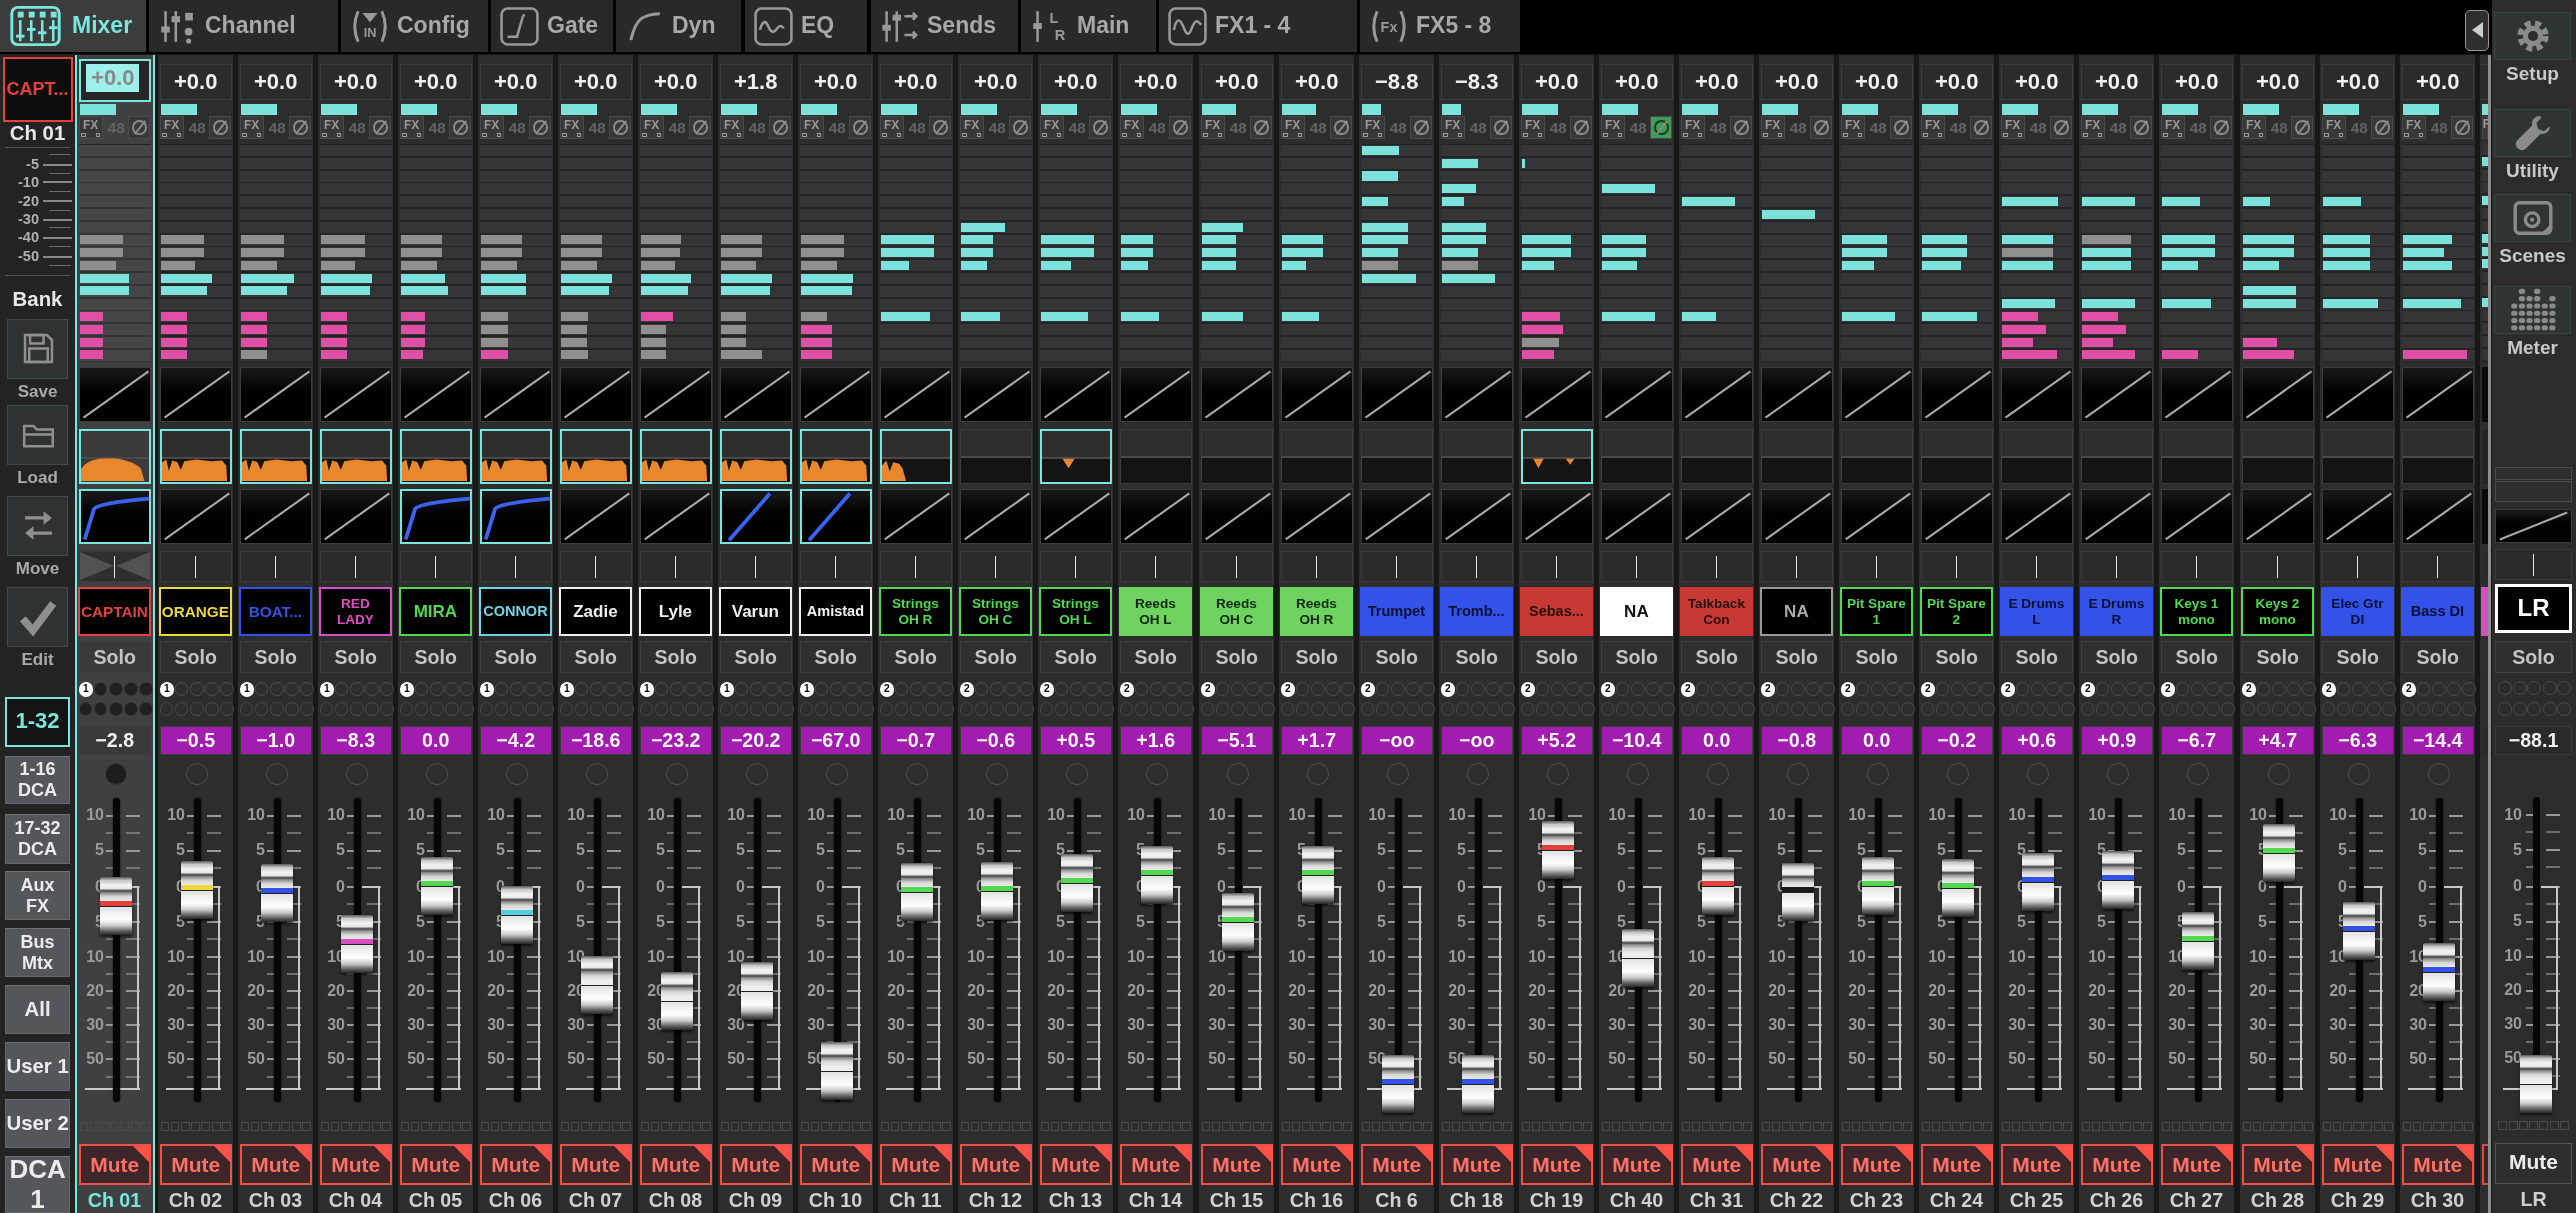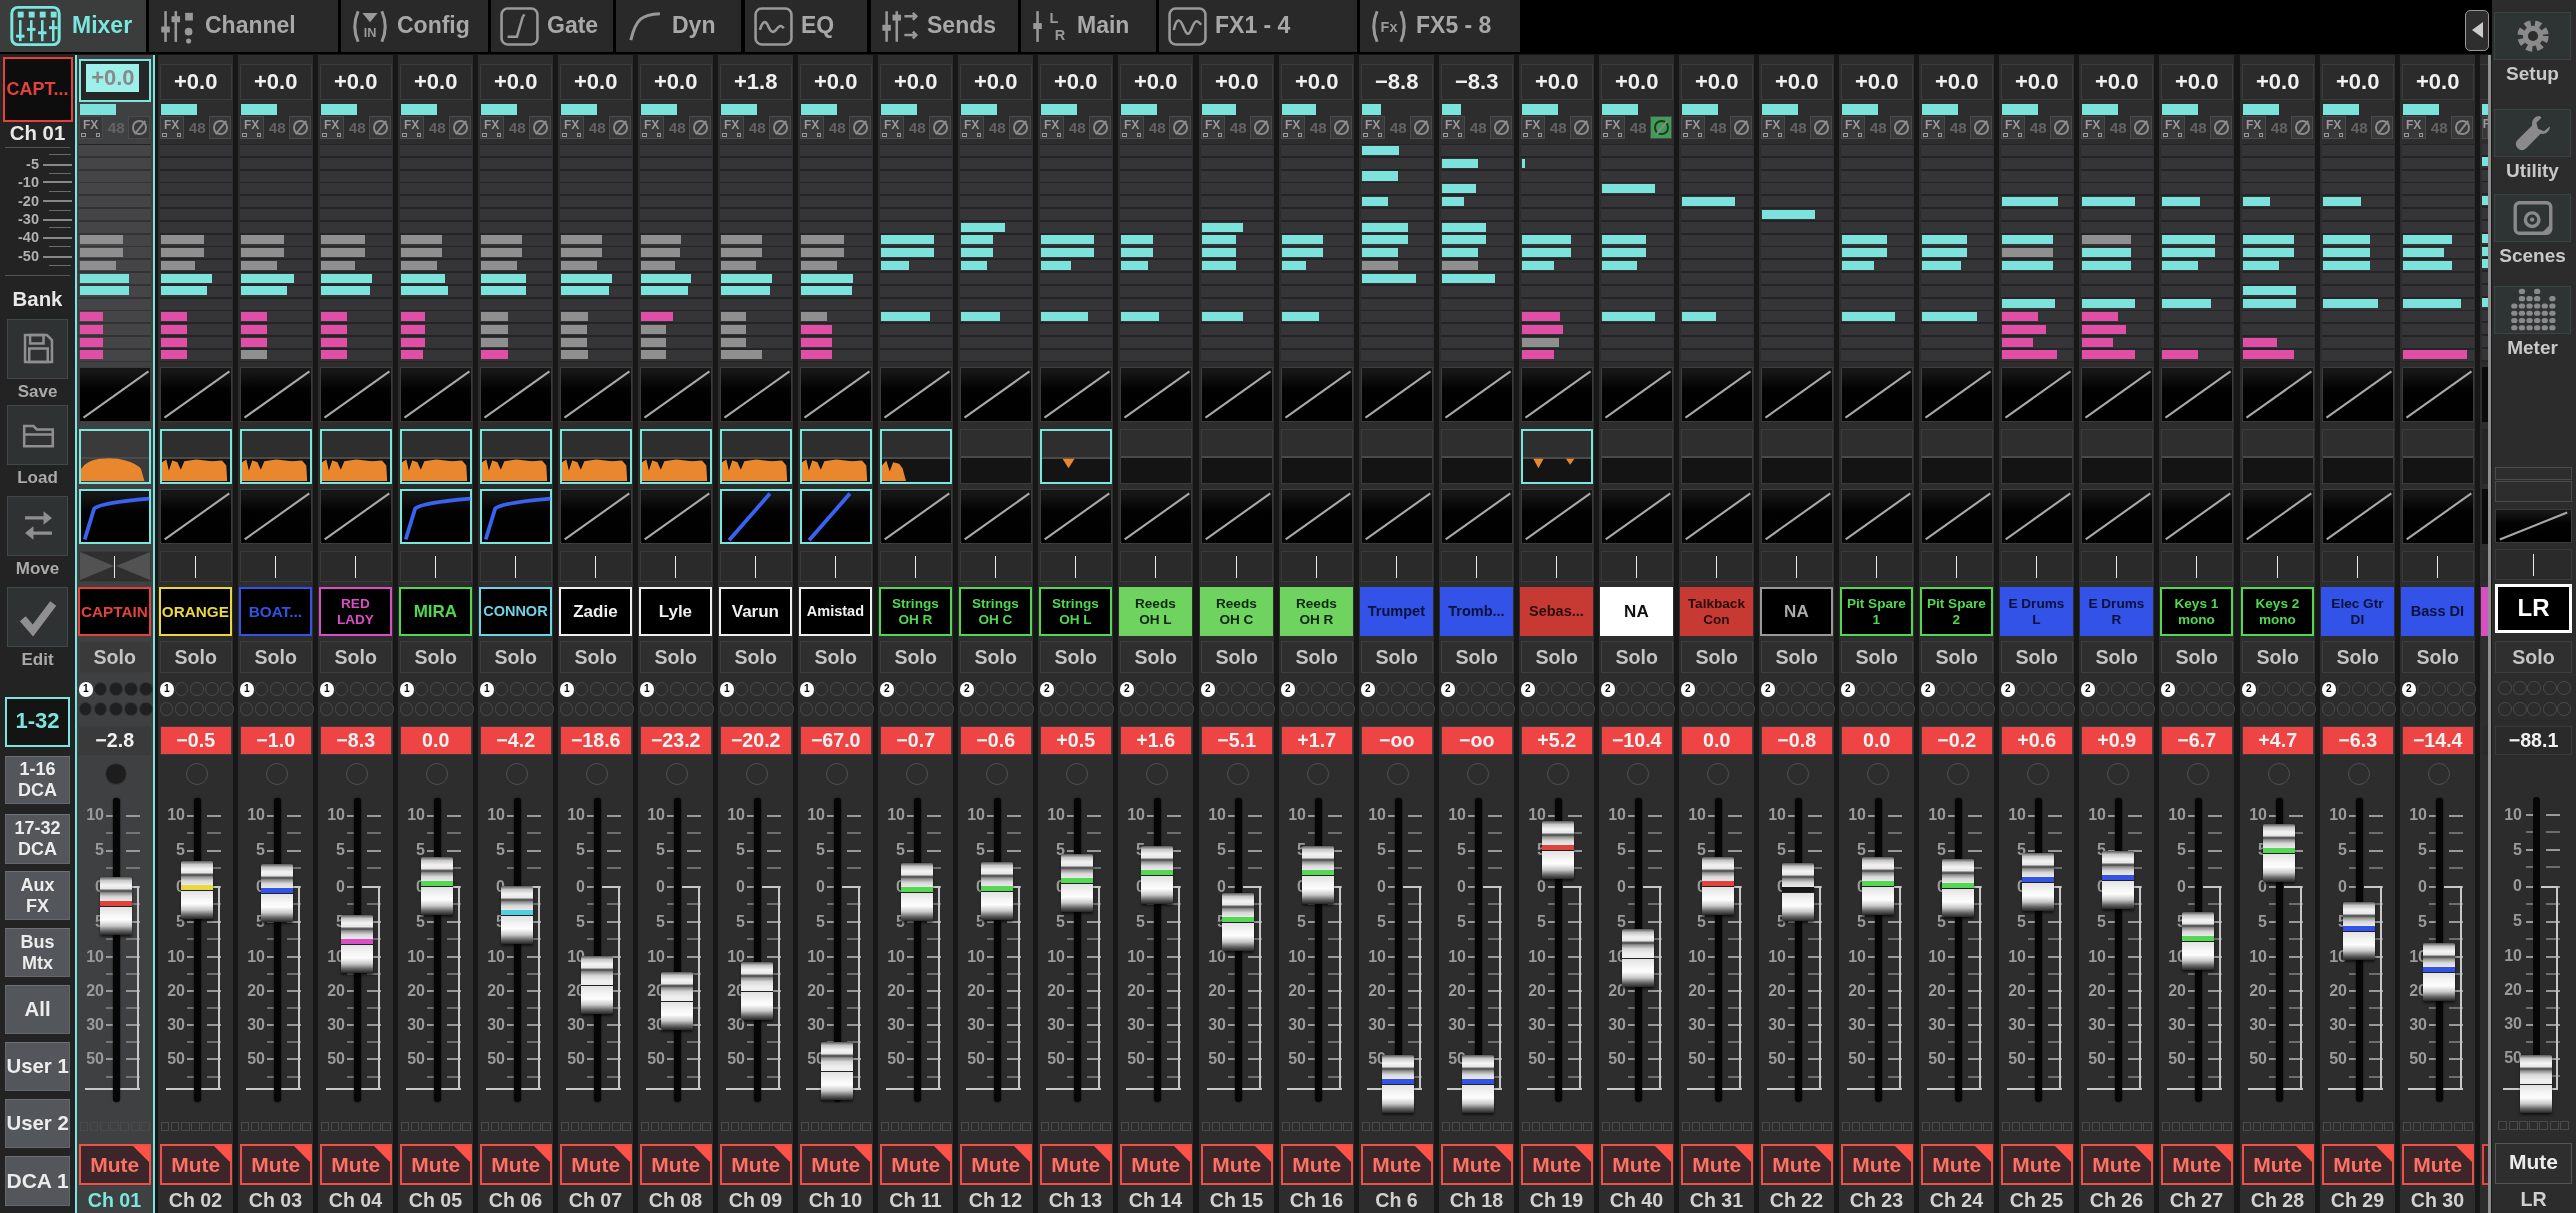--- a/index.html
+++ b/index.html
@@ -22,21 +22,21 @@
 .eq i{position:absolute;left:0;top:26.4px;width:100%;height:1.3px;background:#4a4a4a;}
 .eqs{border:2.1px solid #7ae6de;}
 .cmp{top:434px;height:55px;background:linear-gradient(180deg,#161616 0 8%,#020202 40%,#000);}
 .pan{position:absolute;left:1.7px;top:496px;width:72px;height:31px;background:#2a2a2b;border:0.9px solid #3a3a3a;}
 .pan i{position:absolute;left:50%;top:4.3px;width:1.7px;height:22px;background:#e8e8e8;margin-left:-0.9px;}
 .nm{position:absolute;left:0.9px;top:532px;width:73px;height:49px;background:#000;display:flex;align-items:center;justify-content:center;text-align:center;line-height:1.15;}
 .solo{position:absolute;left:1.7px;top:586px;width:72px;height:32px;background:#2f2f30;border:0.9px solid #3e3e3e;color:#c4c4c4;font-size:19.6px;text-align:center;line-height:30px;}
 .cr{position:absolute;width:13.6px;height:13.6px;border-radius:50%;border:1.3px solid #4b4b4b;}
 .crf{background:#202020;border-color:#353535;}
 .bdg{position:absolute;width:14.5px;height:14.5px;border-radius:50%;background:#fff;color:#000;font-size:10.2px;text-align:center;line-height:14.5px;}
-.val{position:absolute;left:1.7px;top:671px;width:72px;height:29px;background:#ef4444;border:0.9px solid #3a3a3a;color:#f2f2f2;font-size:19.6px;text-align:center;line-height:26.4px;}
+.val{position:absolute;left:1.7px;top:671px;width:72px;height:29px;background:#a21caf;border:0.9px solid #3a3a3a;color:#f2f2f2;font-size:19.6px;text-align:center;line-height:26.4px;}
 .bigc{position:absolute;left:28px;top:708px;width:22px;height:22px;border-radius:50%;border:1.7px solid #4f4f4f;}
 .tk{position:absolute;left:29px;width:34px;height:1.7px;background:linear-gradient(90deg,#999 0 13.6px,rgba(0,0,0,0) 13.6px 19.6px,#999 19.6px 34px);}
 .tlb{position:absolute;left:0;width:27px;color:#9a9a9a;font-size:16px;text-align:right;}
 .trk{position:absolute;left:36px;top:743px;width:6.8px;height:304px;background:#060606;border-radius:3.4px;box-shadow:0 0 1.7px #000;}
 .vln{position:absolute;left:60px;width:1.7px;background:#c8c8c8;}
 .bln{position:absolute;left:7.7px;width:55px;height:1.7px;background:#c8c8c8;}
 .knob{position:absolute;left:23px;width:32px;height:58px;border-radius:1.7px;background:linear-gradient(180deg,#585858 0%,#c6c6c6 6%,#f4f4f4 14%,#e6e6e6 20%,#3f3f3f 24%,#8a8a8a 27%,#d8d8d8 34%,#f0f0f0 44%,#e2e2e2 52%,#f6f6f6 66%,#fdfdfd 74%,#c9c9c9 84%,#636363 93%,#262626 100%);box-shadow:0 1.7px 2.6px rgba(0,0,0,.6);}
 .knob i{position:absolute;left:0;top:24px;width:100%;height:6px;border-bottom:1.7px solid #222;}
 .sq{position:absolute;top:1067px;width:8.5px;height:8.5px;border:1.3px solid #4a4a4a;}
 .mute{position:absolute;left:1.7px;top:1089px;width:72px;height:41px;background:#3c2629;border:2.6px solid #ef5047;color:#ff7064;font-size:21px;text-align:center;line-height:37px;overflow:hidden;}
@@ -215,21 +215,21 @@
   </div>
 <div class="bkb" style="top:985px;height:49px;font-size:20.4px;">
     <span>All</span>
   </div>
 <div class="bkb" style="top:1042px;height:49px;font-size:20.4px;">
     <span>User 1</span>
   </div>
 <div class="bkb" style="top:1099px;height:49px;font-size:20.4px;">
     <span>User 2</span>
   </div>
-<div class="bkb" style="top:1156px;height:50px;font-size:21px;">
+<div class="bkb" style="top:1156px;height:57px;font-size:26px;">
     <span>DCA 1</span>
   </div>
 <div class="st" style="border-left:2.6px solid #7ae6de;border-right:2.6px solid #7ae6de;left:75px;width:80px;background:#3f4041;">
     <div style="position:absolute;left:1.7px;top:4.3px;width:72px;height:43px;background:#262627;border:2.1px solid #7ae6de"></div>
     <div style="position:absolute;left:9.4px;top:9.4px;width:53px;height:28px;background:#9ef0ea;color:#8a8a8a;font-size:22px;text-align:center;line-height:27px;">+0.0</div>
     <div class="cb" style="width:36px"></div>
     <div class="fxr">
       <div class="fxb">FX<i></i><b></b></div>
       <div class="f48">48</div>
       <div class="ph">

